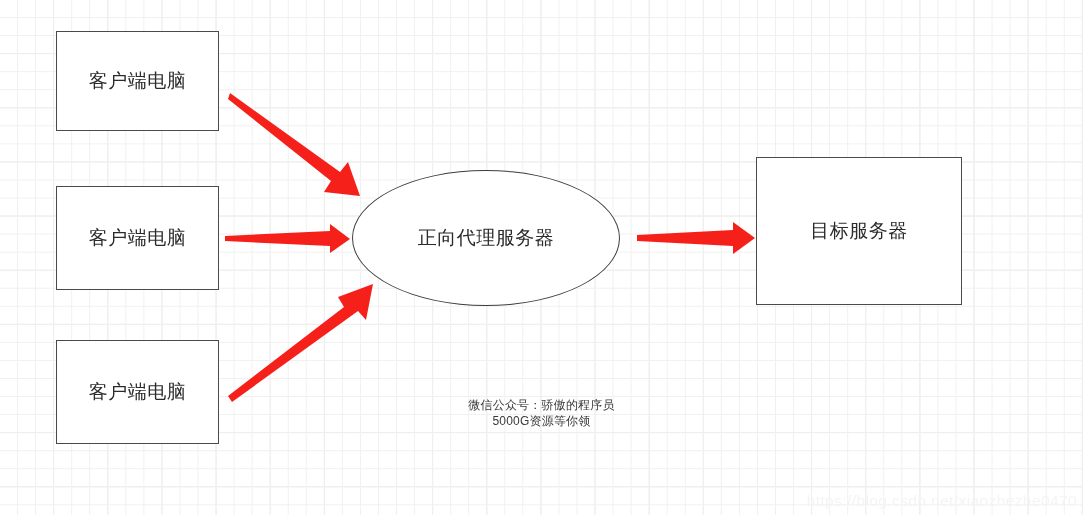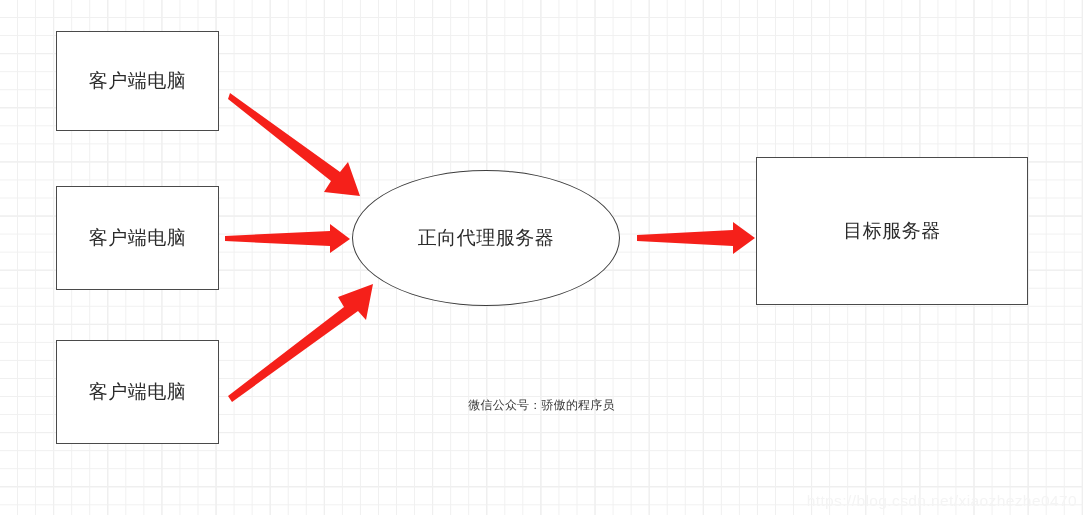--- a/index.html
+++ b/index.html
@@ -39,21 +39,21 @@
     letter-spacing: 0.5px;
     line-height: 1.2;
   }
   .node.rect { border-radius: 0; }
   .node.ellipse { border-radius: 50%; border-width: 1.3px; border-color: #3d3d3d; }
 
   .client-1 { left: 56px; top: 31px;  width: 163px; height: 100px; }
   .client-2 { left: 56px; top: 186px; width: 163px; height: 104px; }
   .client-3 { left: 56px; top: 340px; width: 163px; height: 104px; }
   .proxy    { left: 352px; top: 170px; width: 268px; height: 136px; }
-  .target   { left: 756px; top: 157px; width: 272px; height: 148px; justify-content: center; }
+  .target   { left: 756px; top: 157px; width: 206px; height: 148px; justify-content: center; }
 
   #arrow-layer {
     position: absolute;
     left: 0; top: 0;
     width: 1083px;
     height: 515px;
     pointer-events: none;
   }
   .caption {
     position: absolute;
@@ -117,16 +117,17 @@
 
   <div class="node ellipse proxy">
     <span>正向代理服务器</span>
   </div>
 
   <div class="node rect target">
     <span>目标服务器</span>
   </div>
 
   <div class="caption line-1">微信公众号：骄傲的程序员</div>
+  <div class="caption line-2">5000G资源等你领</div>
 
   <div class="watermark">https://blog.csdn.net/xiaozhezhe0470</div>
 
 </div>
 
 </body></html>

